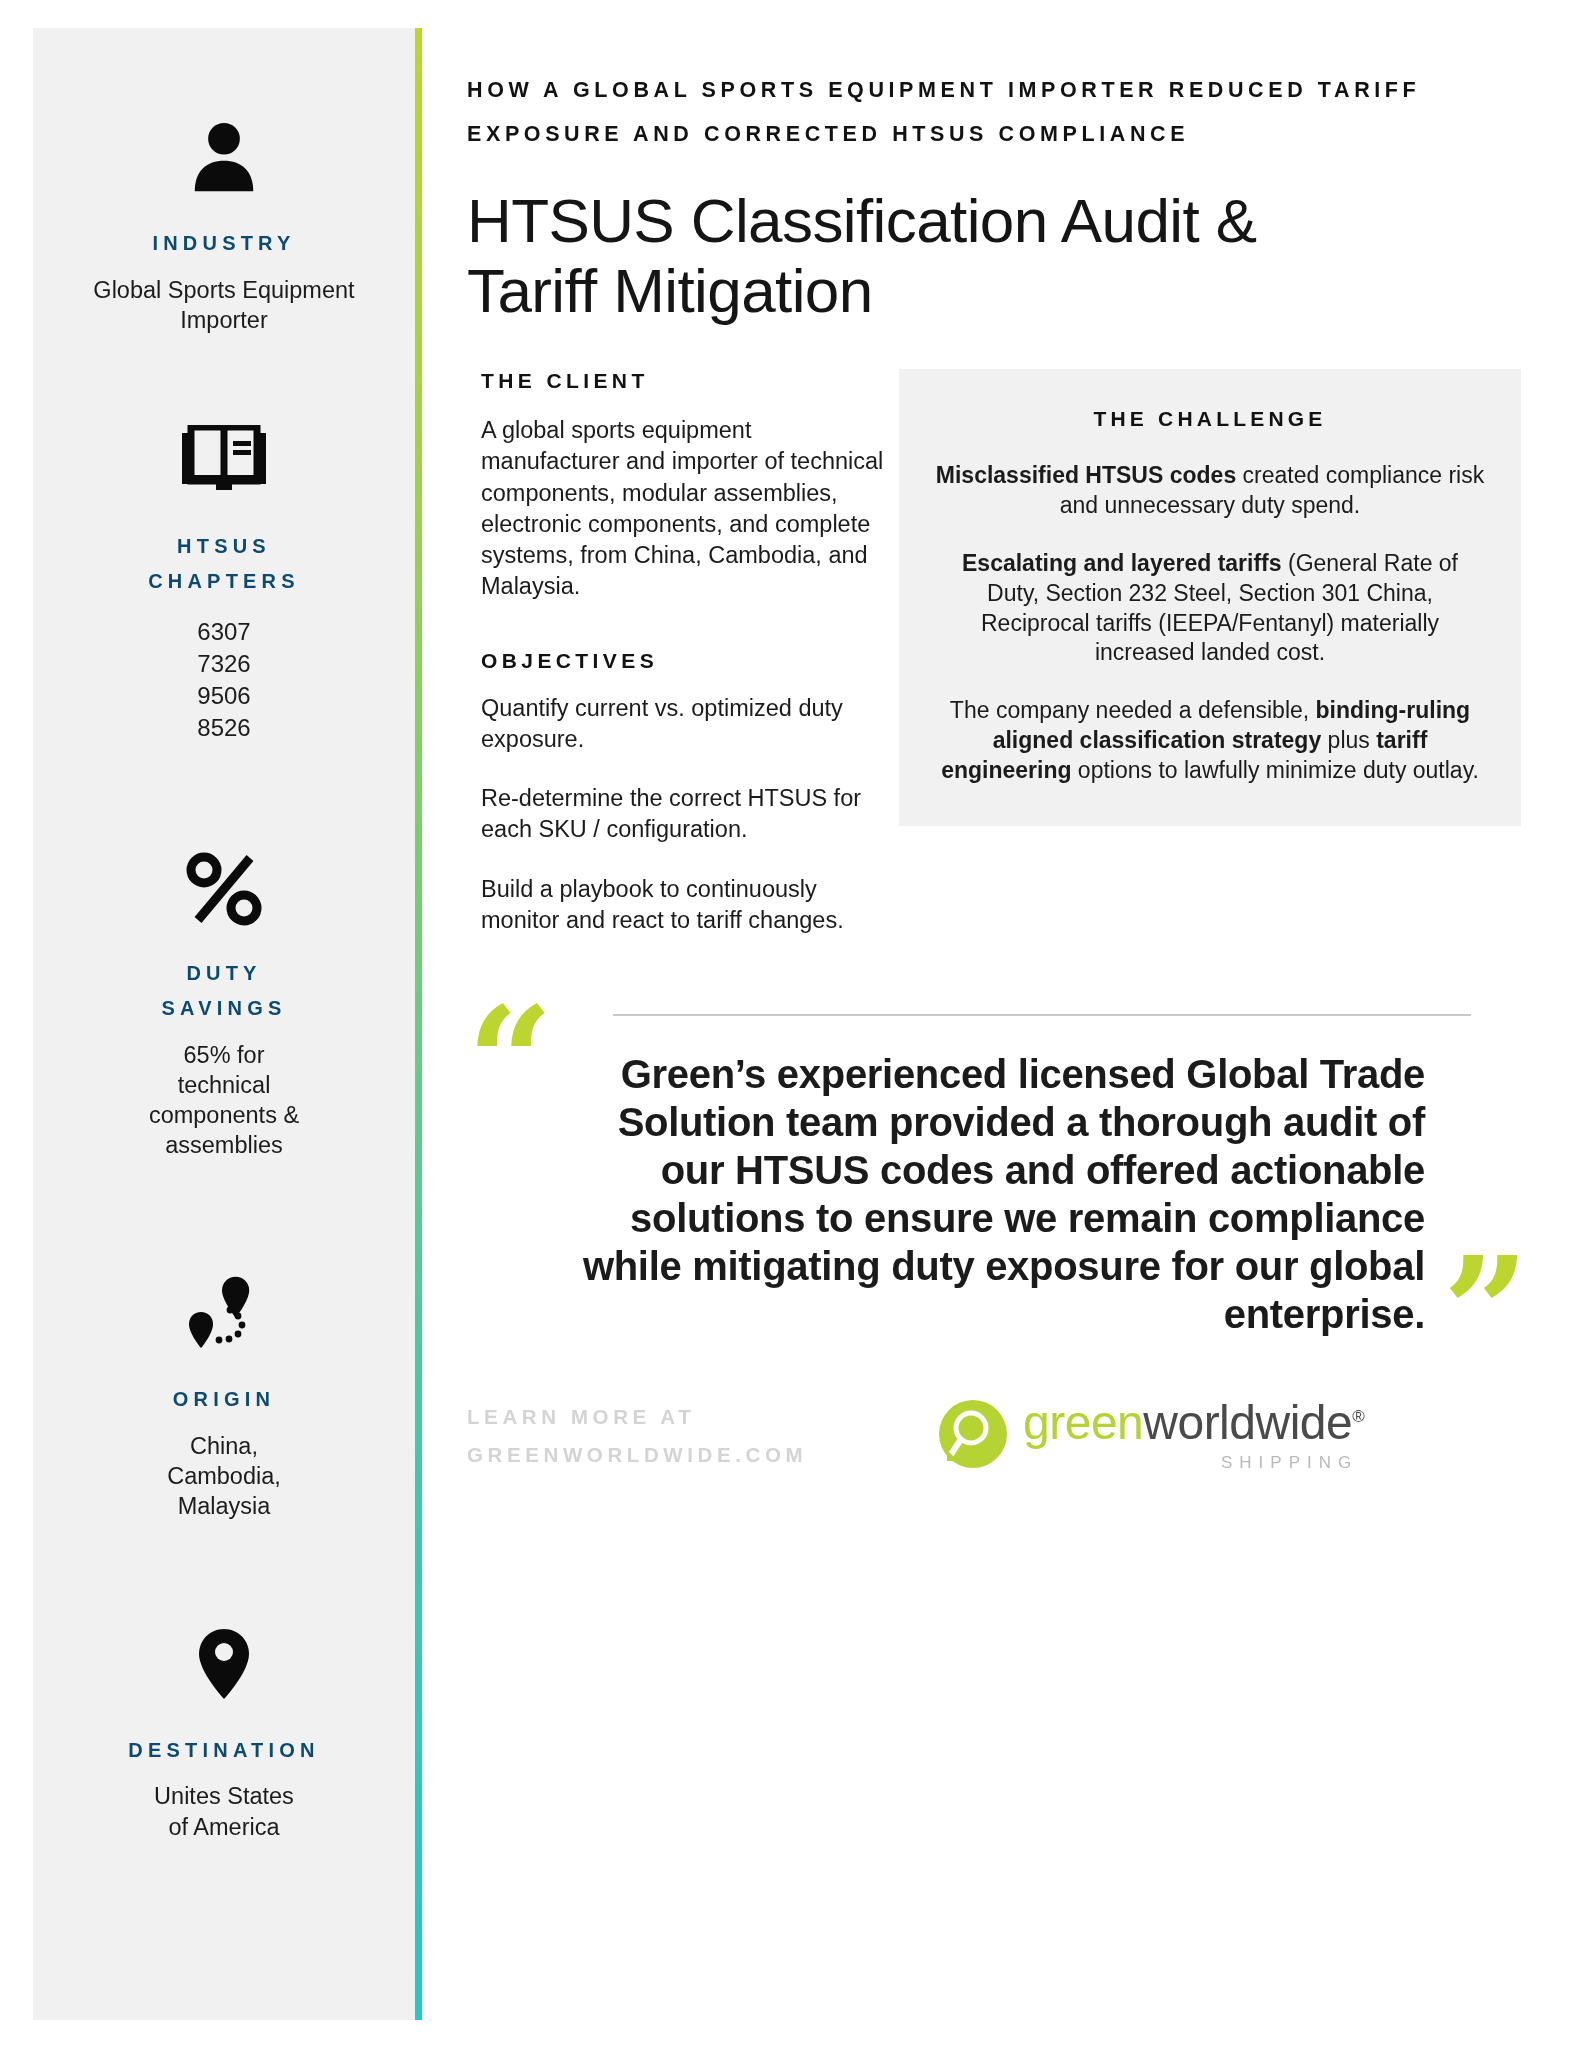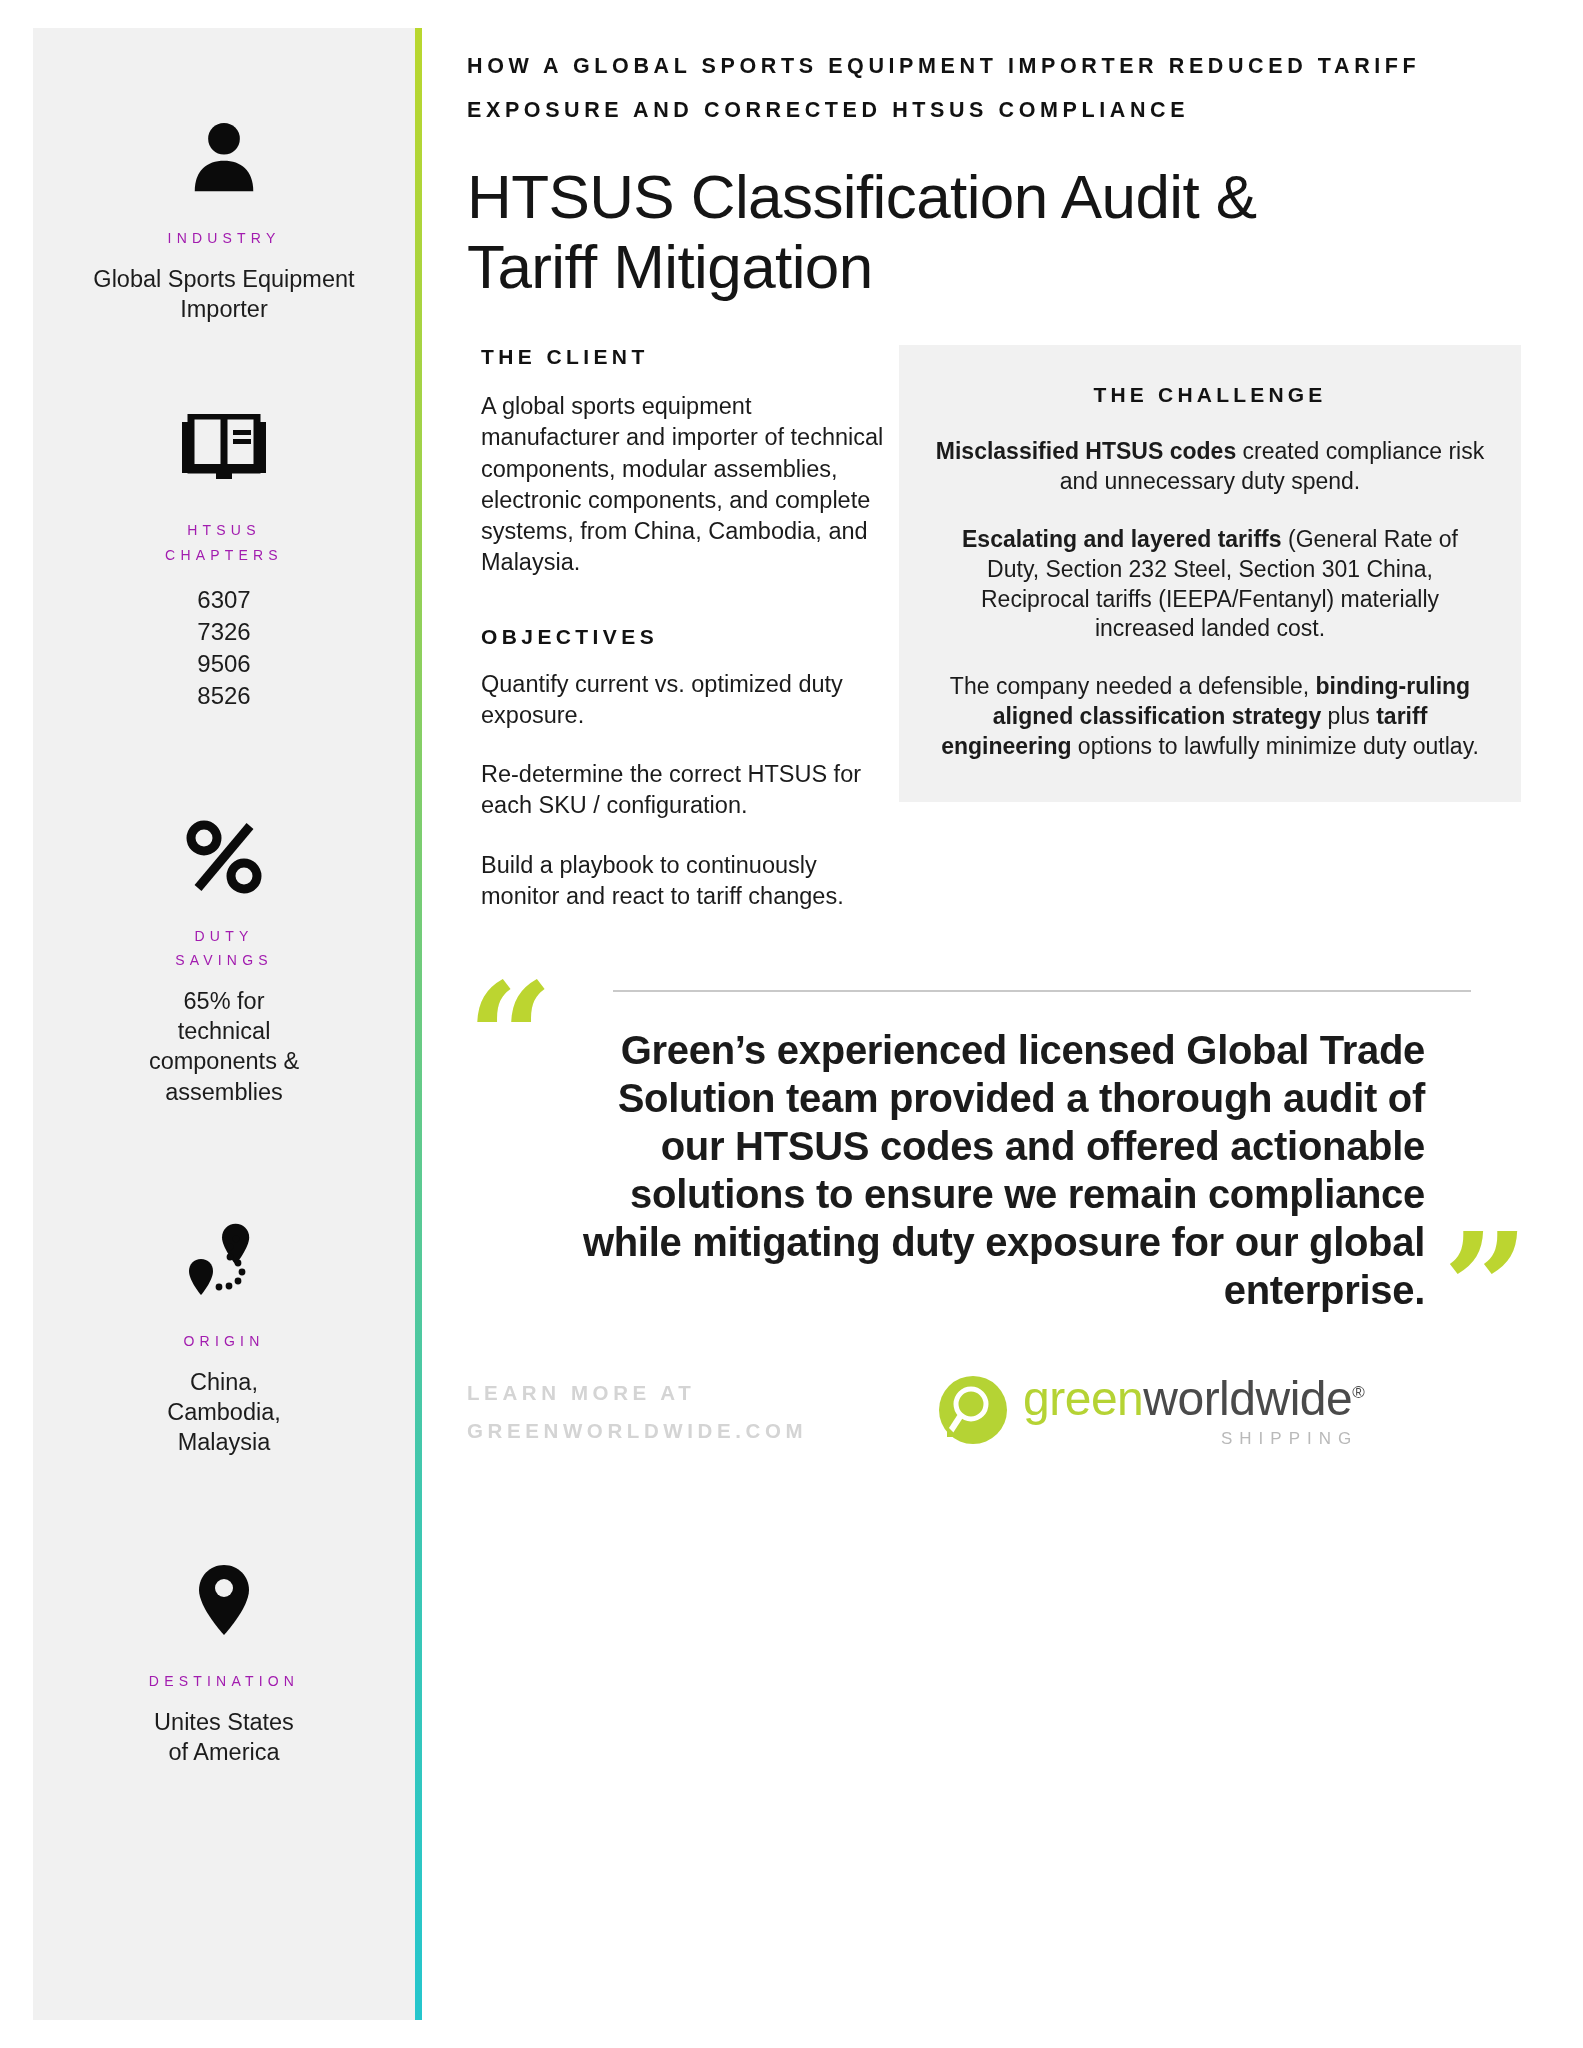--- a/index.html
+++ b/index.html
@@ -25,36 +25,36 @@
     position:absolute;
     top:28px; left:415px;
     width:7px; height:1992px;
     background:linear-gradient(to bottom,#b9d72e 0%,#9fd24a 22%,#6ecb7e 48%,#3fc7b0 74%,#25c6cd 100%);
     z-index:5;
   }
   .side-block { text-align:center; padding:0 30px; }
   .side-icon { height:86px; display:flex; align-items:flex-end; justify-content:center; margin-bottom:30px; }
   .side-icon svg { display:block; }
   .side-label {
-    font-size:14px; font-weight:400; letter-spacing:5.2px;
-    color:#a21caf; line-height:1.78; text-transform:uppercase;
+    font-size:20px; font-weight:700; letter-spacing:5.2px;
+    color:#0c4a6e; line-height:1.78; text-transform:uppercase;
   }
   .side-value {
     font-size:23.5px; color:#1c1c1c; line-height:1.28; margin-top:13px; font-weight:400;
   }
   .side-codes { font-size:24px; color:#1c1c1c; line-height:1.33; margin-top:16px; }
 
   .sb-1 { margin-top:22px; }
   .sb-2 { margin-top:78px; }
   .sb-3 { margin-top:96px; }
   .sb-4 { margin-top:106px; }
   .sb-5 { margin-top:96px; }
 
   
-  .main { position:relative; flex:1 1 auto; padding:36px 62px 0 52px; }
+  .main { position:relative; flex:1 1 auto; padding:60px 62px 0 52px; }
 
   .eyebrow {
     font-size:21.5px; font-weight:700; letter-spacing:4.6px;
     line-height:2.05; color:#121212; text-transform:uppercase;
     margin-top:8px;
   }
 
   .headline {
     font-size:62px; font-weight:400; line-height:1.12;
     color:#151515; letter-spacing:-0.6px; margin-top:30px;

